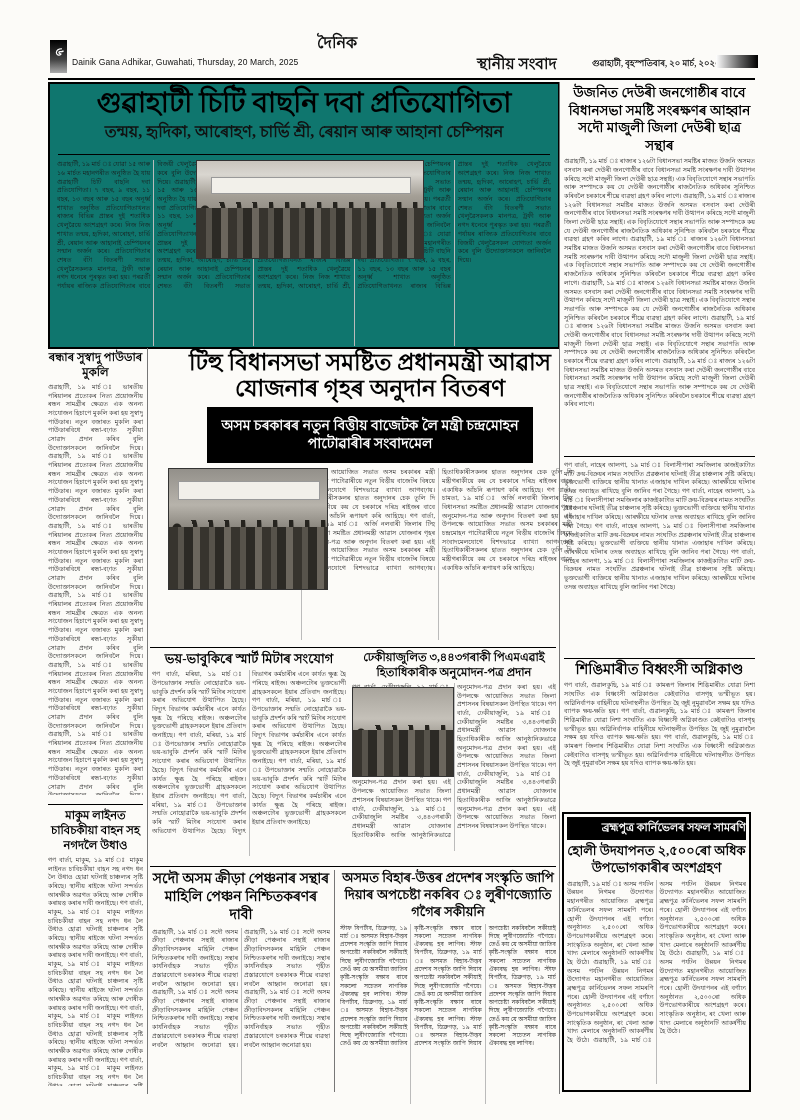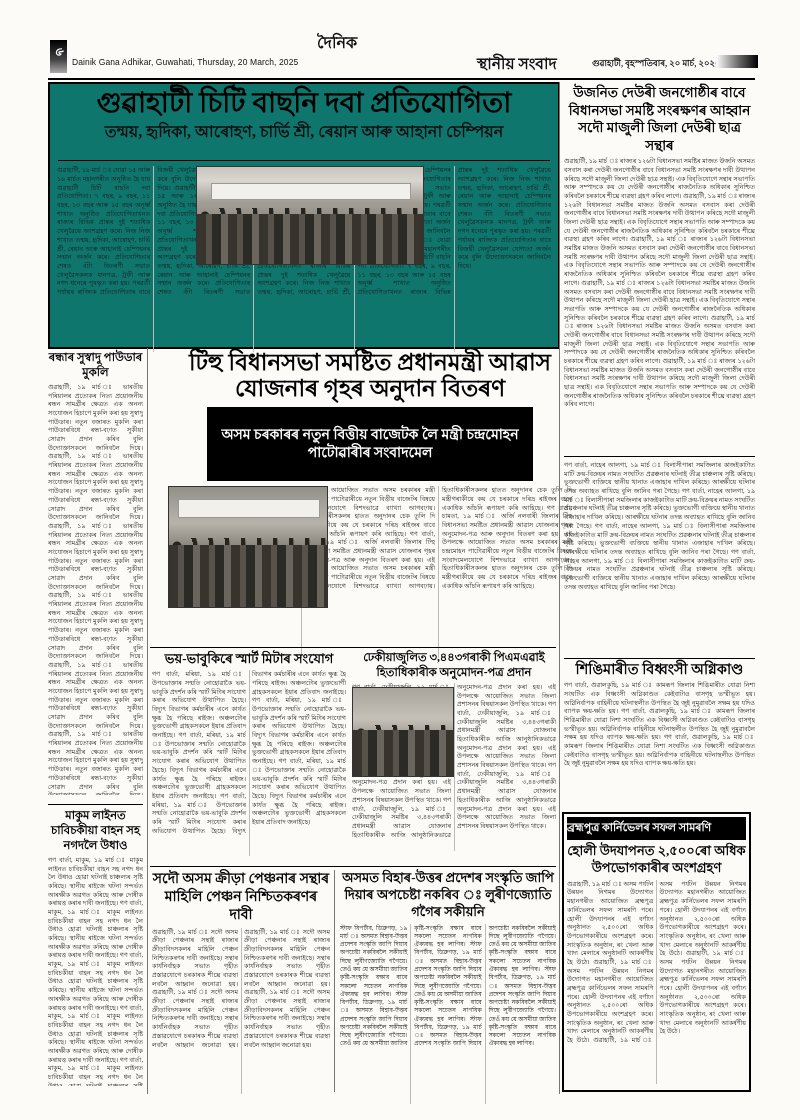--- a/index.html
+++ b/index.html
@@ -28,45 +28,45 @@
   .hrule{border-top:1px solid #000;height:0;}
   .photo{border:1px solid #333;overflow:hidden;position:absolute;}
   .photo .banner{position:absolute;left:6%;top:16%;width:88%;height:16%;background:#f2f0ea;border:1px solid #999;}
   .photo .crowd{position:absolute;left:0;bottom:0;width:100%;height:52%;
       background:repeating-linear-gradient(90deg,#37342e 0 9px,#57534b 9px 15px,#2c2a25 15px 24px,#6b665d 24px 31px);}
   .photo .heads{position:absolute;left:0;bottom:44%;width:100%;height:14%;
       background:repeating-radial-gradient(circle at 8px 8px,#26241f 0 4px,transparent 5px 16px);}
   
   .lead-box{left:48px;top:82px;width:508px;height:263px;border:2px solid #000;background:#0f766e;}
   .lead-headline{margin-top:3px;font-size:28px;line-height:1.12;}
-  .lead-sub{margin:1px 8px 0 8px;font-size:16px;font-weight:bold;text-align:center;border-bottom:1.5px solid #000;padding-bottom:14px;}
+  .lead-sub{margin:1px 8px 0 8px;font-size:16px;font-weight:bold;text-align:center;border-bottom:1.5px solid #000;padding-bottom:8px;}
   .lead-body{position:relative;margin:5px 7px;height:186px;}
   
   .right-vrule{left:559px;top:82px;height:1012px;}
   .deori{left:564px;top:84px;width:191px;height:370px;}
   .deori .headline{font-size:13.5px;line-height:1.3;}
   .kajikata{left:564px;top:458px;width:191px;height:198px;}
   .kajikata .headline{font-size:16px;line-height:1.3;}
   .shingimari{left:564px;top:660px;width:191px;height:146px;}
   .shingimari .headline{font-size:14.5px;line-height:1.25;}
   .holi-box{left:562px;top:812px;width:189px;height:280px;border:2px solid #000;padding:3px;box-sizing:border-box;}
-  .holi-kicker{background:#000;color:#fff;font-weight:bold;font-size:11px;text-align:left;padding:2px 0;}
+  .holi-kicker{background:#000;color:#fff;font-weight:bold;font-size:11px;text-align:right;padding:2px 0;}
   .holi-headline{font-size:13px;line-height:1.3;margin:3px 0;}
   
   .left-vrule{left:147px;top:348px;height:746px;}
   .rondha{left:48px;top:350px;width:95px;height:452px;}
   .rondha .headline{font-size:11.5px;line-height:1.3;}
   .makum{left:48px;top:808px;width:95px;height:284px;}
   .makum .headline{font-size:11.5px;line-height:1.3;}
   .left-hrule{left:48px;top:804px;width:95px;}
   
   .tihu{left:168px;top:350px;width:404px;height:294px;}
   .tihu .headline{font-size:23px;line-height:1.15;}
   .tihu-blackbox{margin:4px auto 0 auto;width:322px;background:#000;color:#fff;font-weight:bold;
-       font-size:14px;line-height:1.3;text-align:center;padding:19px 2px;}
+       font-size:14px;line-height:1.3;text-align:center;padding:10px 2px;}
   .tihu-body{position:relative;margin-top:5px;height:172px;}
   .mid-hrule1{left:150px;top:647px;width:406px;}
   .smart{left:152px;top:651px;width:194px;height:212px;}
   .smart .headline{font-size:13px;line-height:1.25;}
   .pmay{left:352px;top:650px;width:204px;height:213px;}
   .pmay .headline{font-size:11.5px;line-height:1.3;}
   .pmay-body{position:relative;margin-top:3px;height:168px;}
   .mid-hrule2{left:150px;top:866px;width:406px;}
   .pension{left:152px;top:870px;width:178px;height:222px;}
   .pension .headline{font-size:14px;line-height:1.3;}

